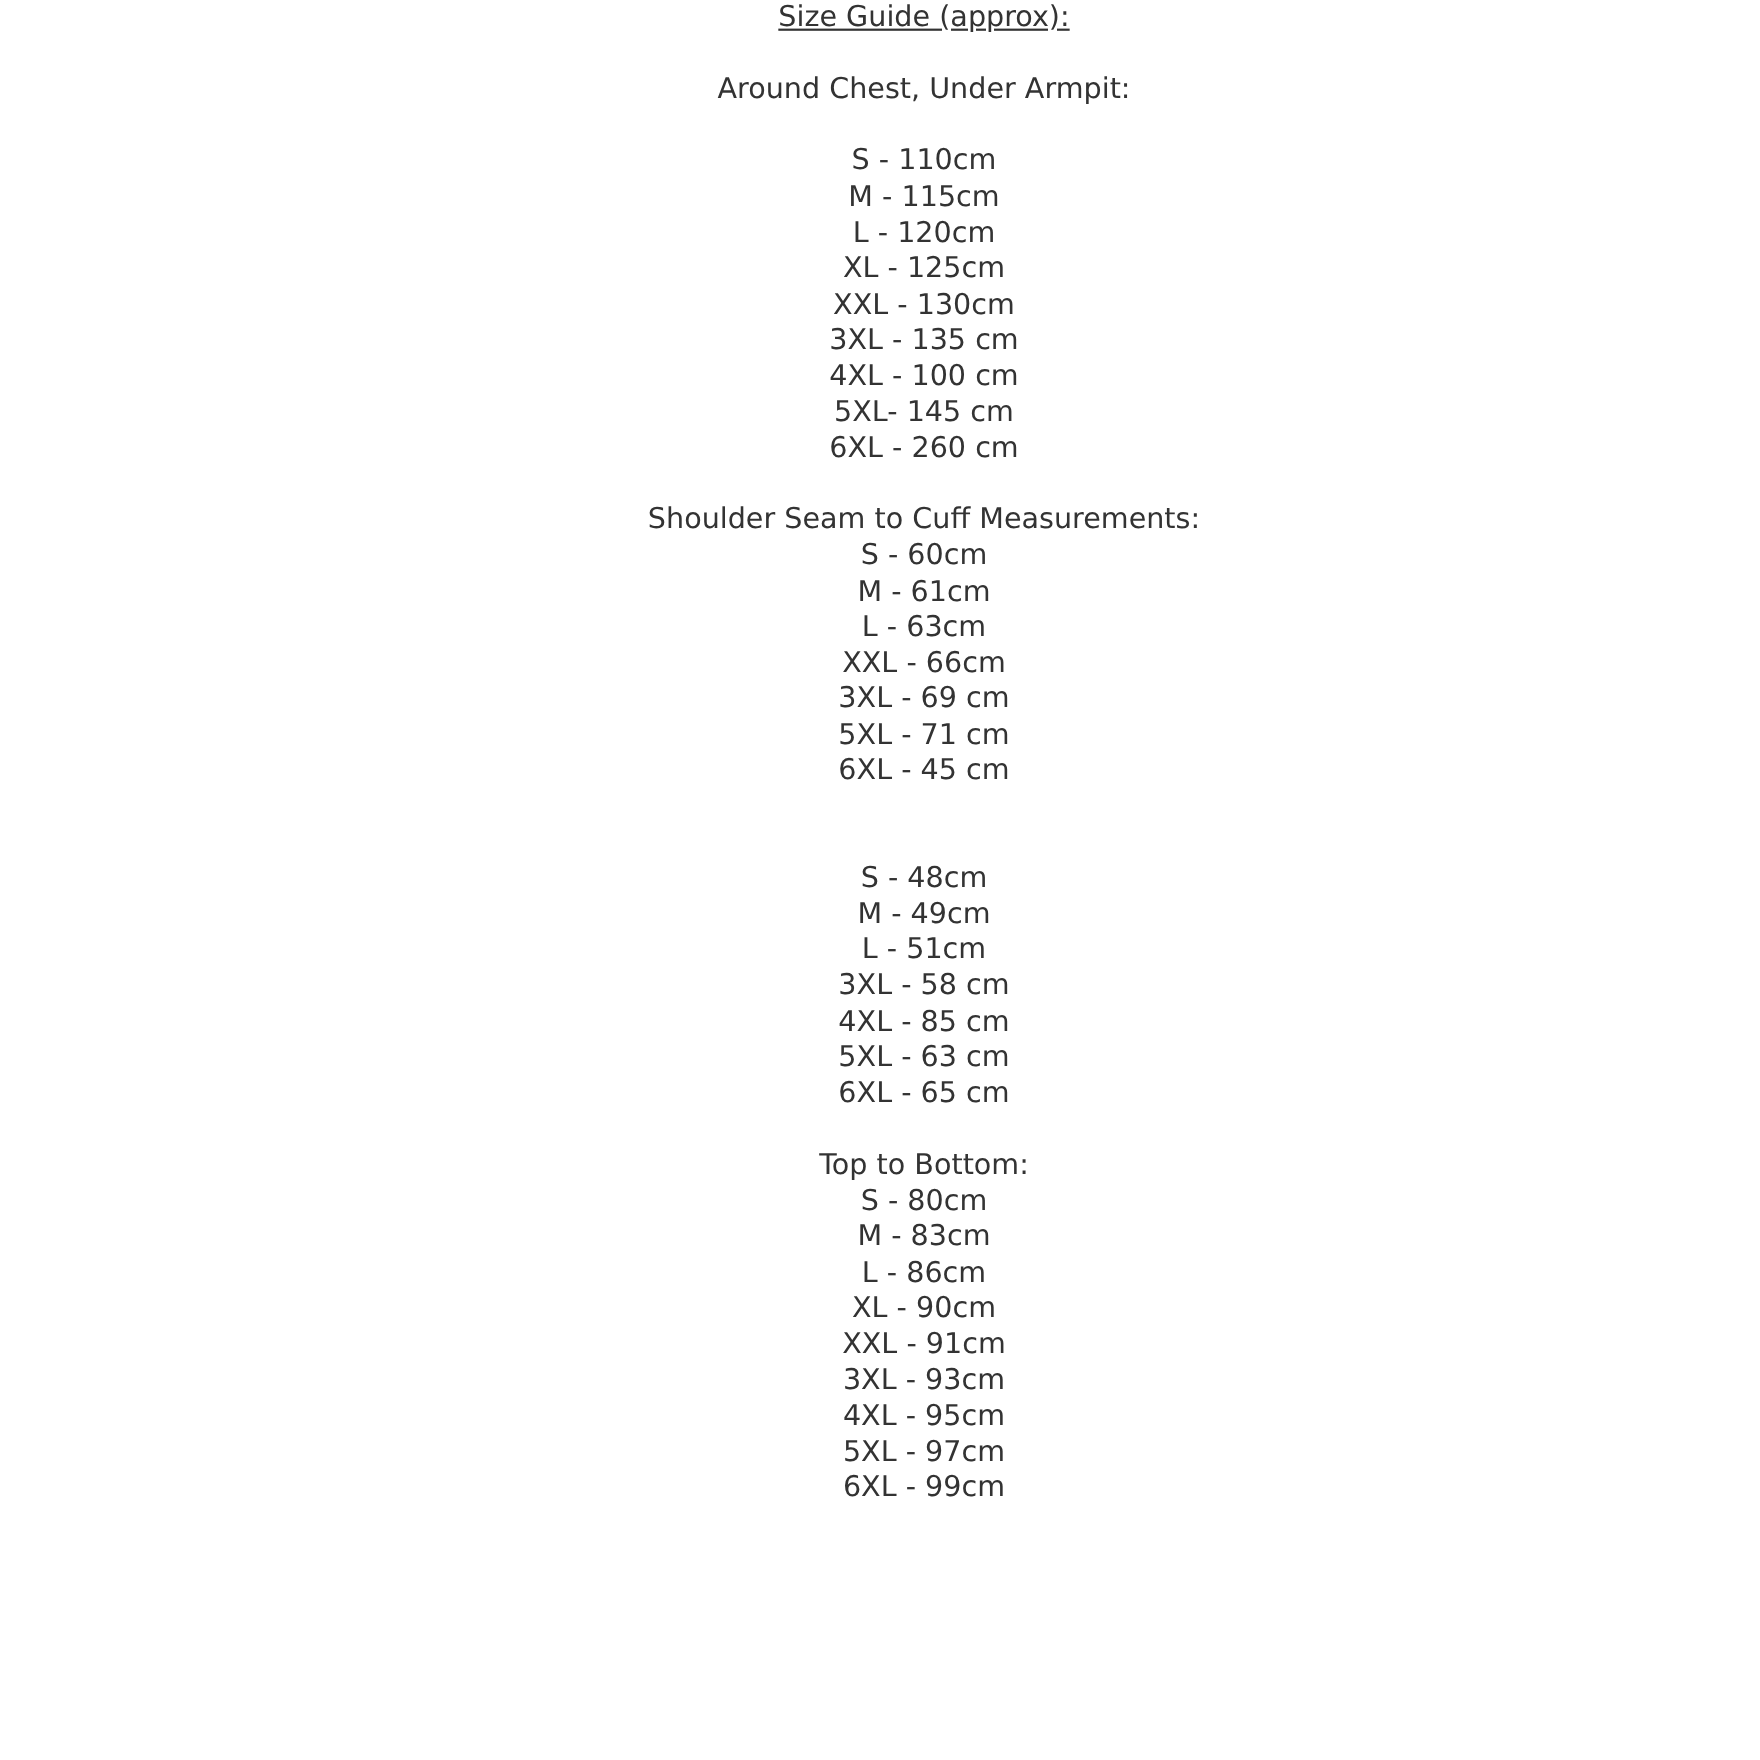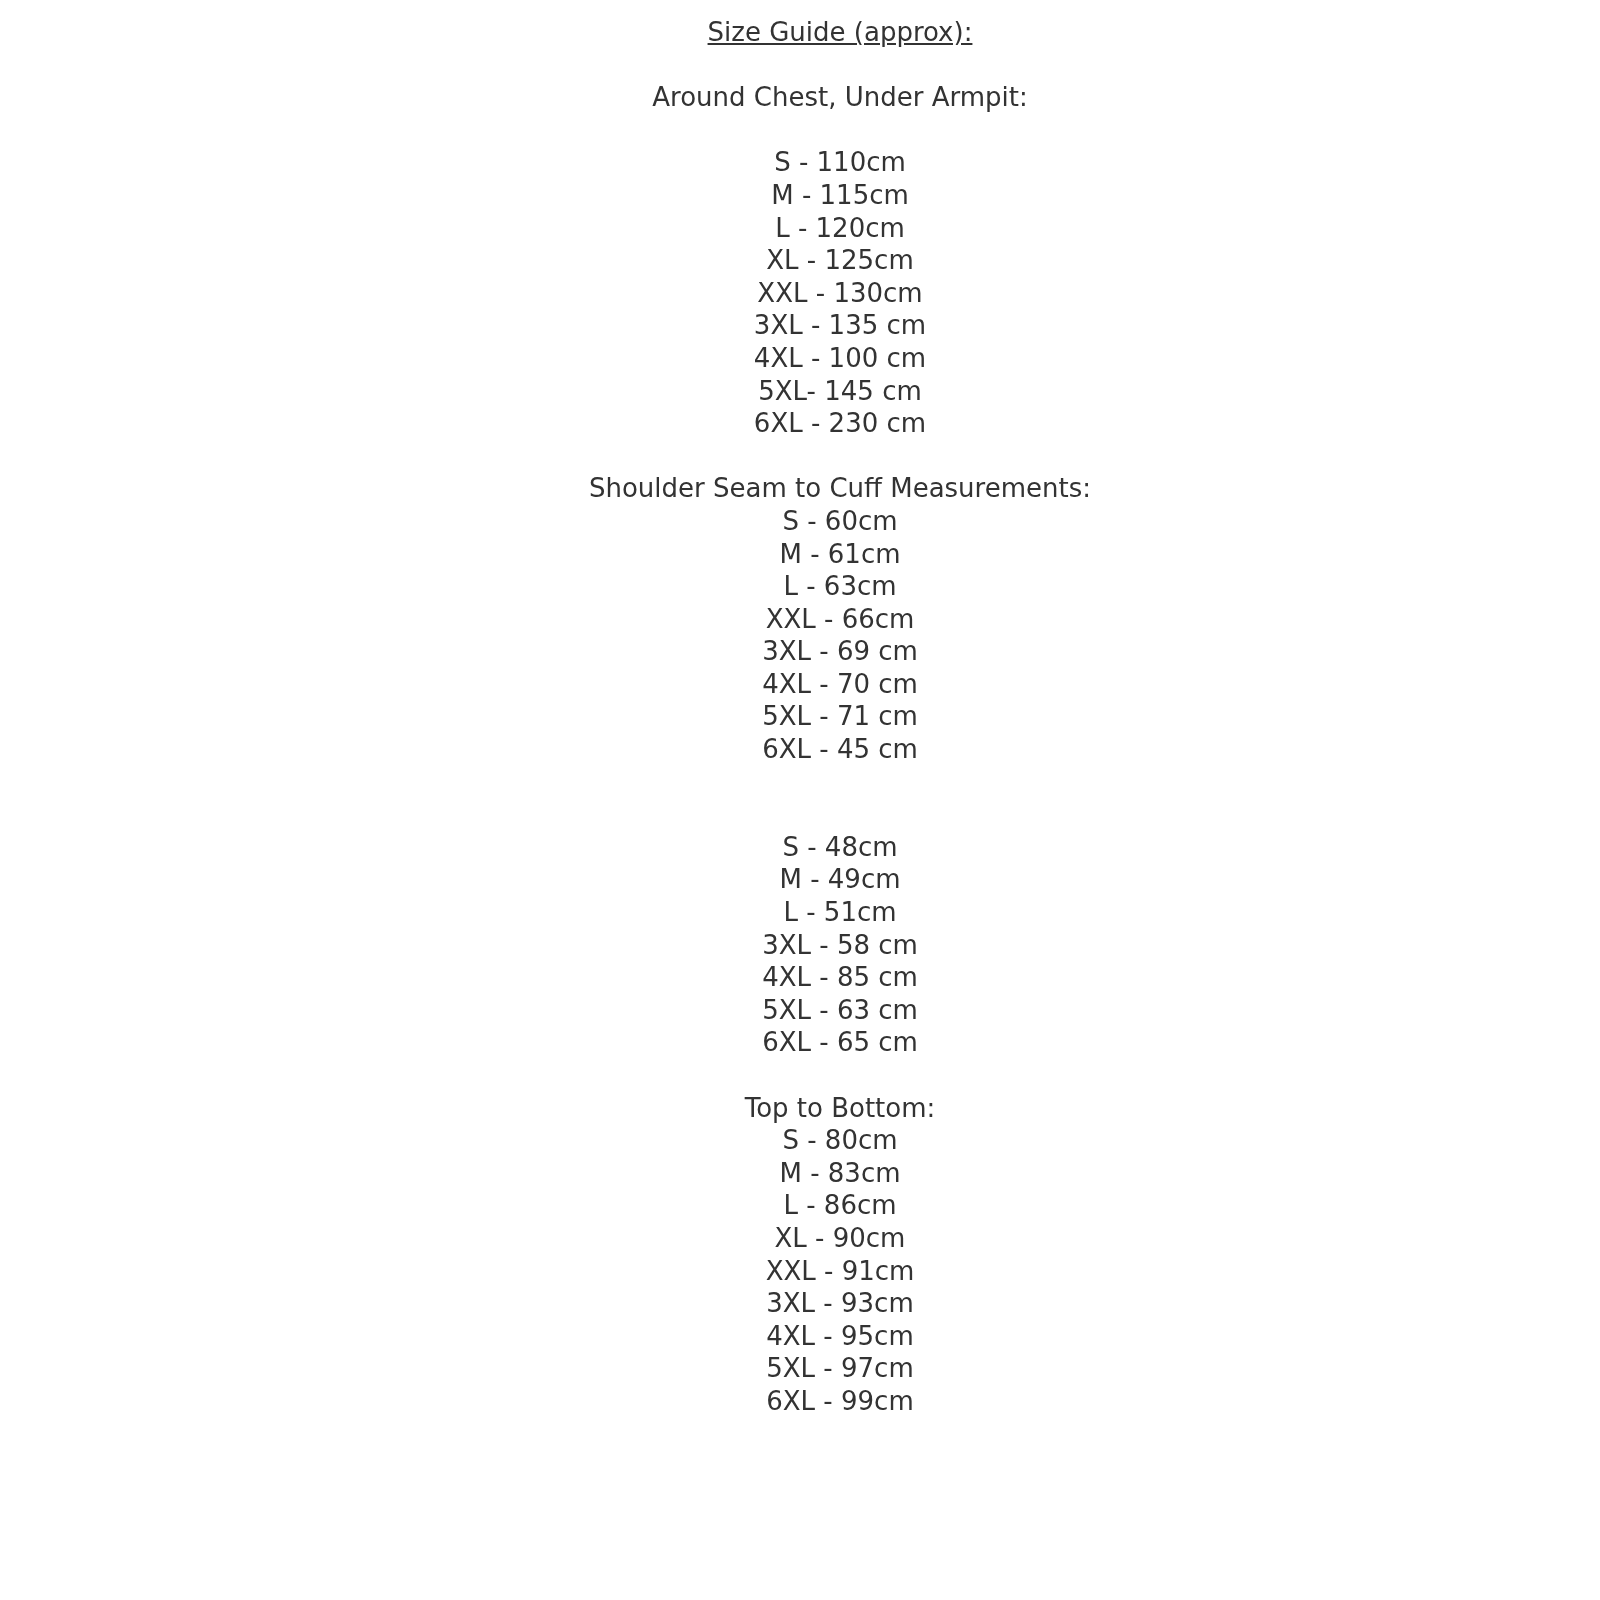--- a/index.html
+++ b/index.html
@@ -9,21 +9,20 @@
   }
   body {
     width: 1600px;
     height: 1600px;
     overflow: hidden;
   }
   .doc {
     box-sizing: border-box;
     margin-left: 80px;       
     width: 1520px;
-    padding-top: 16px;
     font-family: "DejaVu Sans", "Liberation Sans", sans-serif;
     font-size: 26px;
     line-height: 32.6px;
     color: #333333;
     text-align: center;
     font-weight: normal;
   }
   .line { white-space: pre; }
   .gap  { height: 32.6px; }
   .title { text-decoration: underline; }
@@ -39,30 +38,29 @@
   <div class="line heading">Around Chest, Under Armpit:</div>
   <div class="gap"></div>
   <div class="line">S - 110cm</div>
   <div class="line">M - 115cm</div>
   <div class="line">L - 120cm</div>
   <div class="line">XL - 125cm</div>
   <div class="line">XXL - 130cm</div>
   <div class="line">3XL - 135 cm</div>
   <div class="line">4XL - 100 cm</div>
   <div class="line">5XL- 145 cm</div>
-  <div class="line">6XL - 230 cm</div>
+  <div class="line">6XL - 260 cm</div>
   <div class="gap"></div>
 
   <div class="line heading">Shoulder Seam to Cuff Measurements:</div>
   <div class="line">S - 60cm</div>
   <div class="line">M - 61cm</div>
   <div class="line">L - 63cm</div>
   <div class="line">XXL - 66cm</div>
   <div class="line">3XL - 69 cm</div>
-  <div class="line">4XL - 70 cm</div>
   <div class="line">5XL - 71 cm</div>
   <div class="line">6XL - 45 cm</div>
   <div class="gap"></div>
 
   <div class="gap"></div>
   <div class="line">S - 48cm</div>
   <div class="line">M - 49cm</div>
   <div class="line">L - 51cm</div>
   <div class="line">3XL - 58 cm</div>
   <div class="line">4XL - 85 cm</div>

